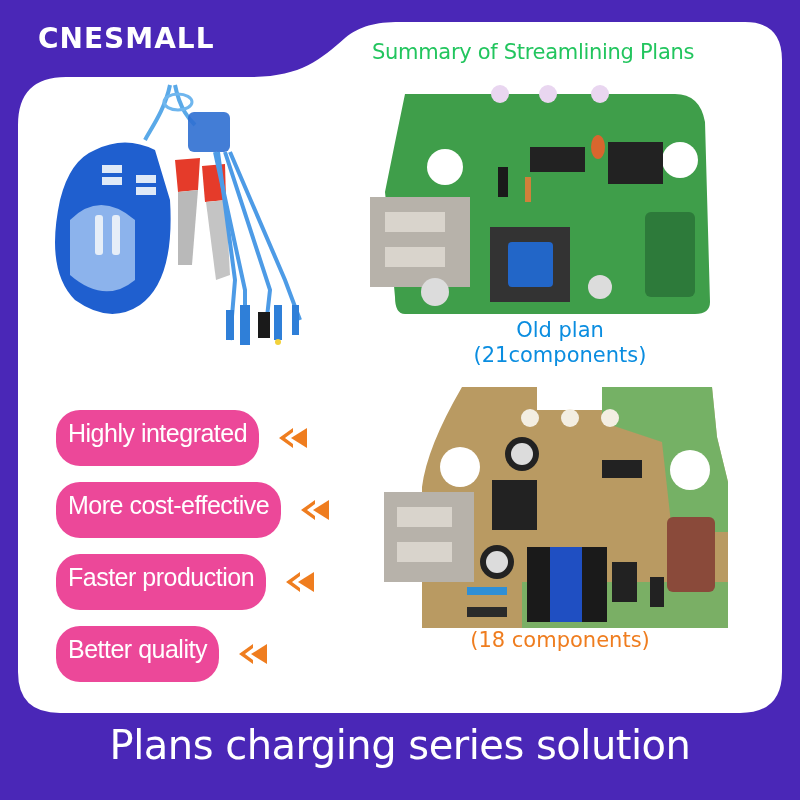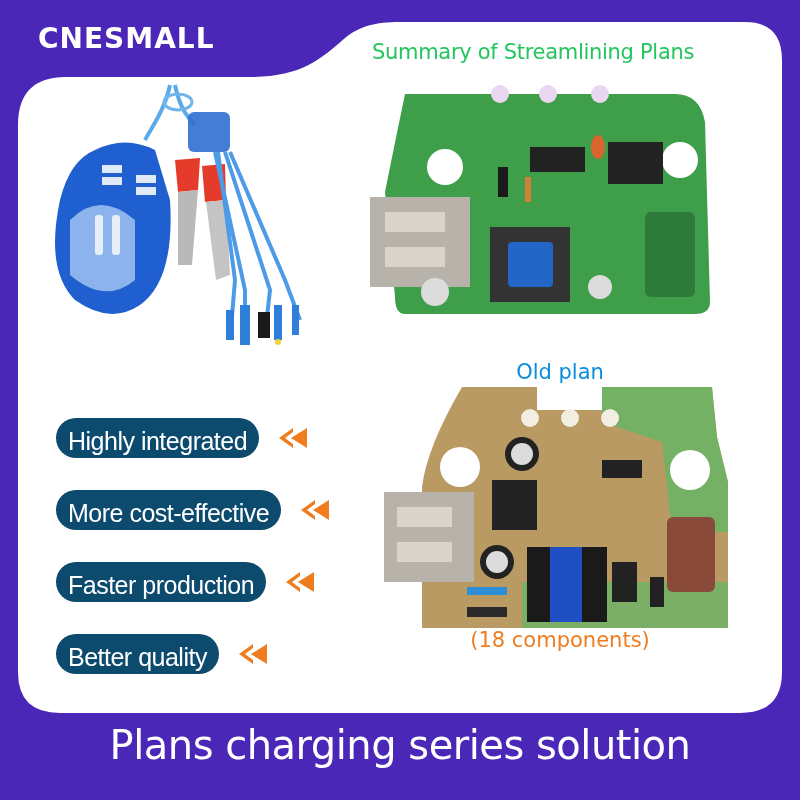--- a/index.html
+++ b/index.html
@@ -21,27 +21,27 @@
       font-family: "DejaVu Sans", sans-serif;
       letter-spacing: -0.3px;
     }
     .charger-img { position: absolute; left: 30px; top: 80px; width: 300px; height: 290px; }
     .pcb-old { position: absolute; left: 370px; top: 82px; width: 340px; height: 236px; }
     .pcb-new { position: absolute; left: 372px; top: 382px; width: 356px; height: 246px; }
     .caption {
       position: absolute; text-align: center; font-size: 21px; line-height: 25px;
       font-family: "DejaVu Sans", sans-serif;
     }
-    .caption-old { left: 440px; top: 318px; width: 240px; color: #0a8de0; margin-top: 42px; }
+    .caption-old { left: 440px; top: 318px; width: 240px; color: #0a8de0; }
     .caption-new { left: 430px; top: 628px; width: 260px; color: #ef7d1f; }
     .features { position: absolute; left: 56px; top: 402px; }
     .feature-row { display: flex; align-items: center; height: 72px; }
     .pill {
-      background: #0c4a6e; color: #ffffff; border-radius: 24px;
-      height: 40px; line-height: 46px; padding: 0 12px;
+      background: #ec4899; color: #ffffff; border-radius: 24px;
+      height: 56px; line-height: 46px; padding: 0 12px;
       font-size: 25px; white-space: nowrap;
       font-family: "Liberation Sans", sans-serif;
       letter-spacing: -0.5px;
     }
     .chev { margin-left: 18px; width: 32px; height: 24px; }
     .footer-title {
       position: absolute; left: 0; width: 800px; top: 722px; text-align: center;
       color: #ffffff; font-size: 40px;
       font-family: "DejaVu Sans", sans-serif;
       letter-spacing: -0.5px;
@@ -118,20 +118,21 @@
 
   <circle cx="65" cy="210" r="14" fill="#dcdcdc"></circle>
   <circle cx="230" cy="205" r="12" fill="#dcdcdc"></circle>
 
   <rect x="128" y="85" width="10" height="30" fill="#1a1a1a"></rect>
   <rect x="155" y="95" width="6" height="25" fill="#d0803a"></rect>
 </svg>
 
 <div class="caption caption-old">
   <div>Old plan</div>
+  <div>(21components)</div>
 </div>
 
 <svg class="pcb-new" viewBox="0 0 356 246">
   <path d="M90,5 L165,5 L165,28 L230,28 L230,5 L340,5 L345,55 L356,100 L356,246 L50,246 L50,105 Q55,65 90,5 Z" fill="#b99a62"></path>
   <path d="M230,5 L340,5 L345,55 L356,100 L356,150 L300,150 L290,60 L230,40 Z" fill="#5fb867" opacity="0.75"></path>
   <path d="M150,200 L356,200 L356,246 L150,246 Z" fill="#5fb867" opacity="0.7"></path>
   <circle cx="88" cy="85" r="20" fill="#ffffff"></circle>
   <circle cx="318" cy="88" r="20" fill="#ffffff"></circle>
 
   <circle cx="158" cy="36" r="9" fill="#f3eee2"></circle>

